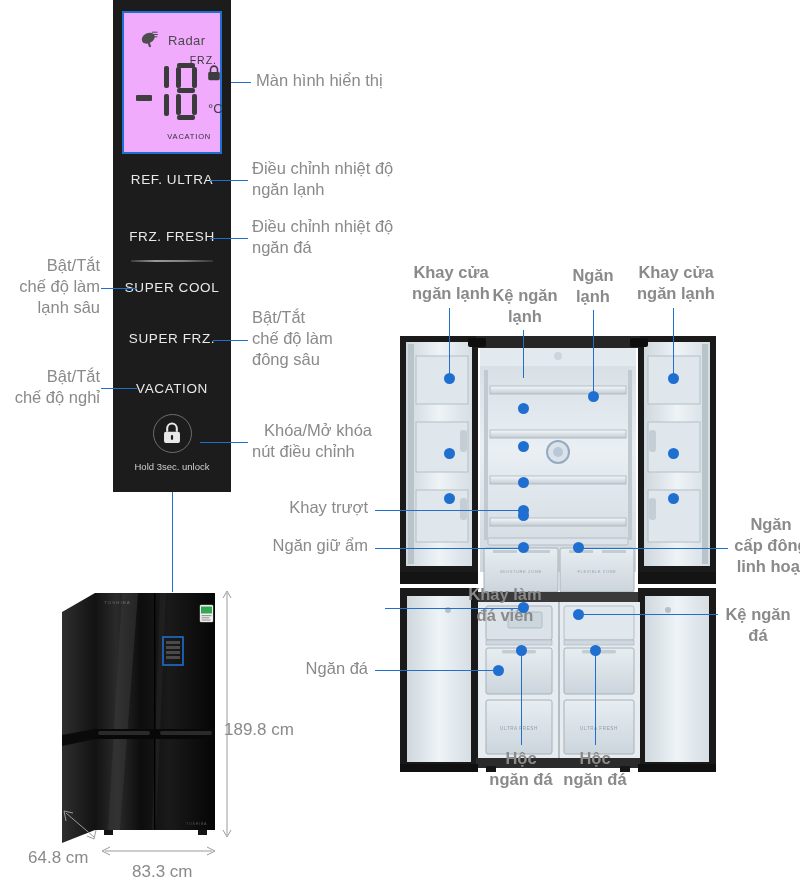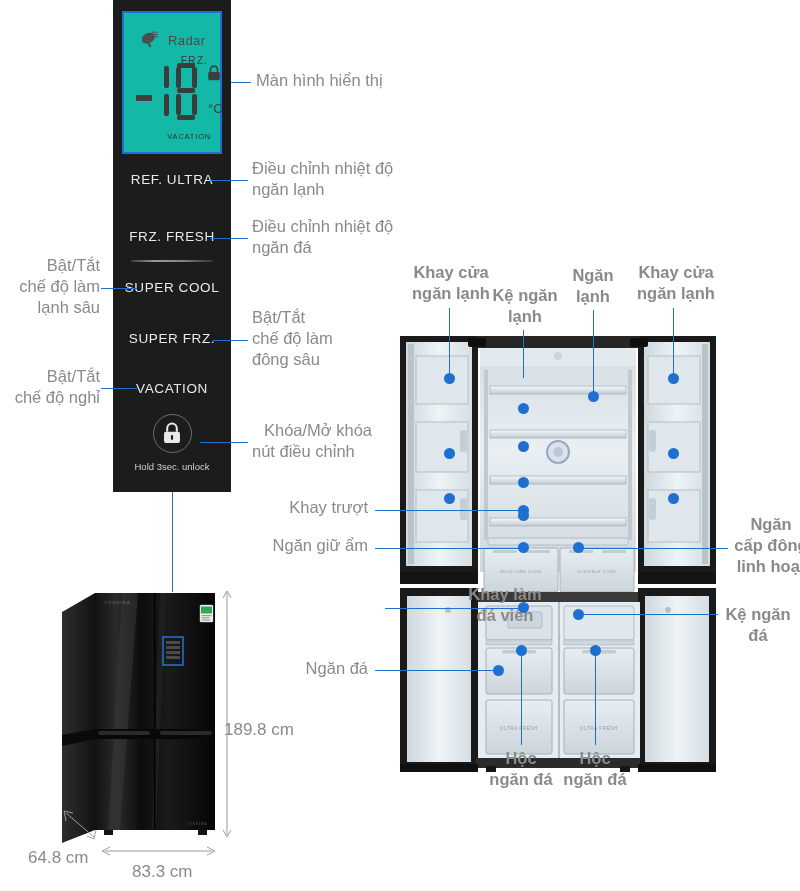--- a/index.html
+++ b/index.html
@@ -11,24 +11,24 @@
   .lbl.r{text-align:right;}
   .lbl.c{text-align:center;font-weight:bold;}
   .lead{position:absolute;background:#1f6fd0;}
   .lead.h{height:1px;}
   .lead.v{width:1px;}
   .dot{position:absolute;width:11px;height:11px;border-radius:50%;background:#1f6fd0;}
 
   
   #panel{left:113px;top:0;width:118px;height:492px;background:#1c1c1c;}
   #panel .screen{position:absolute;left:9px;top:11px;width:100px;height:143px;
-      background:#14b8a6;border:2px solid #1f6fd0;box-sizing:border-box;}
+      background:#f0abfc;border:2px solid #1f6fd0;box-sizing:border-box;}
   .radar-txt{position:absolute;left:44px;top:20px;font-size:13px;color:#4a4a4a;letter-spacing:.4px;}
   .dish{position:absolute;left:16px;top:16px;width:22px;height:22px;}
-  .frz-txt{position:absolute;right:12px;top:41px;font-size:10.5px;color:#3a3a3a;letter-spacing:1px;}
+  .frz-txt{position:absolute;right:3px;top:41px;font-size:10.5px;color:#3a3a3a;letter-spacing:1px;}
   .vac-txt{position:absolute;right:9px;bottom:11px;font-size:7.5px;color:#303030;letter-spacing:.8px;}
   .minus{position:absolute;left:12px;top:82px;width:16px;height:6px;background:#3f3f3f;border-radius:1px;}
   .digits{position:absolute;left:28px;top:48px;}
   .deg{position:absolute;left:84px;top:88px;font-size:13px;color:#3d3d3d;}
   .lockbox{position:absolute;left:83px;top:52px;width:14px;height:16px;}
 
   .pbtn{position:absolute;left:0;width:118px;text-align:center;color:#e9e9e9;
         font-size:13.5px;letter-spacing:.6px;font-weight:400;}
   .pdiv{position:absolute;left:18px;width:82px;height:2px;
         background:linear-gradient(90deg,#3b3b3b,#9a9a9a 30%,#7e7e7e 65%,#343434);}

